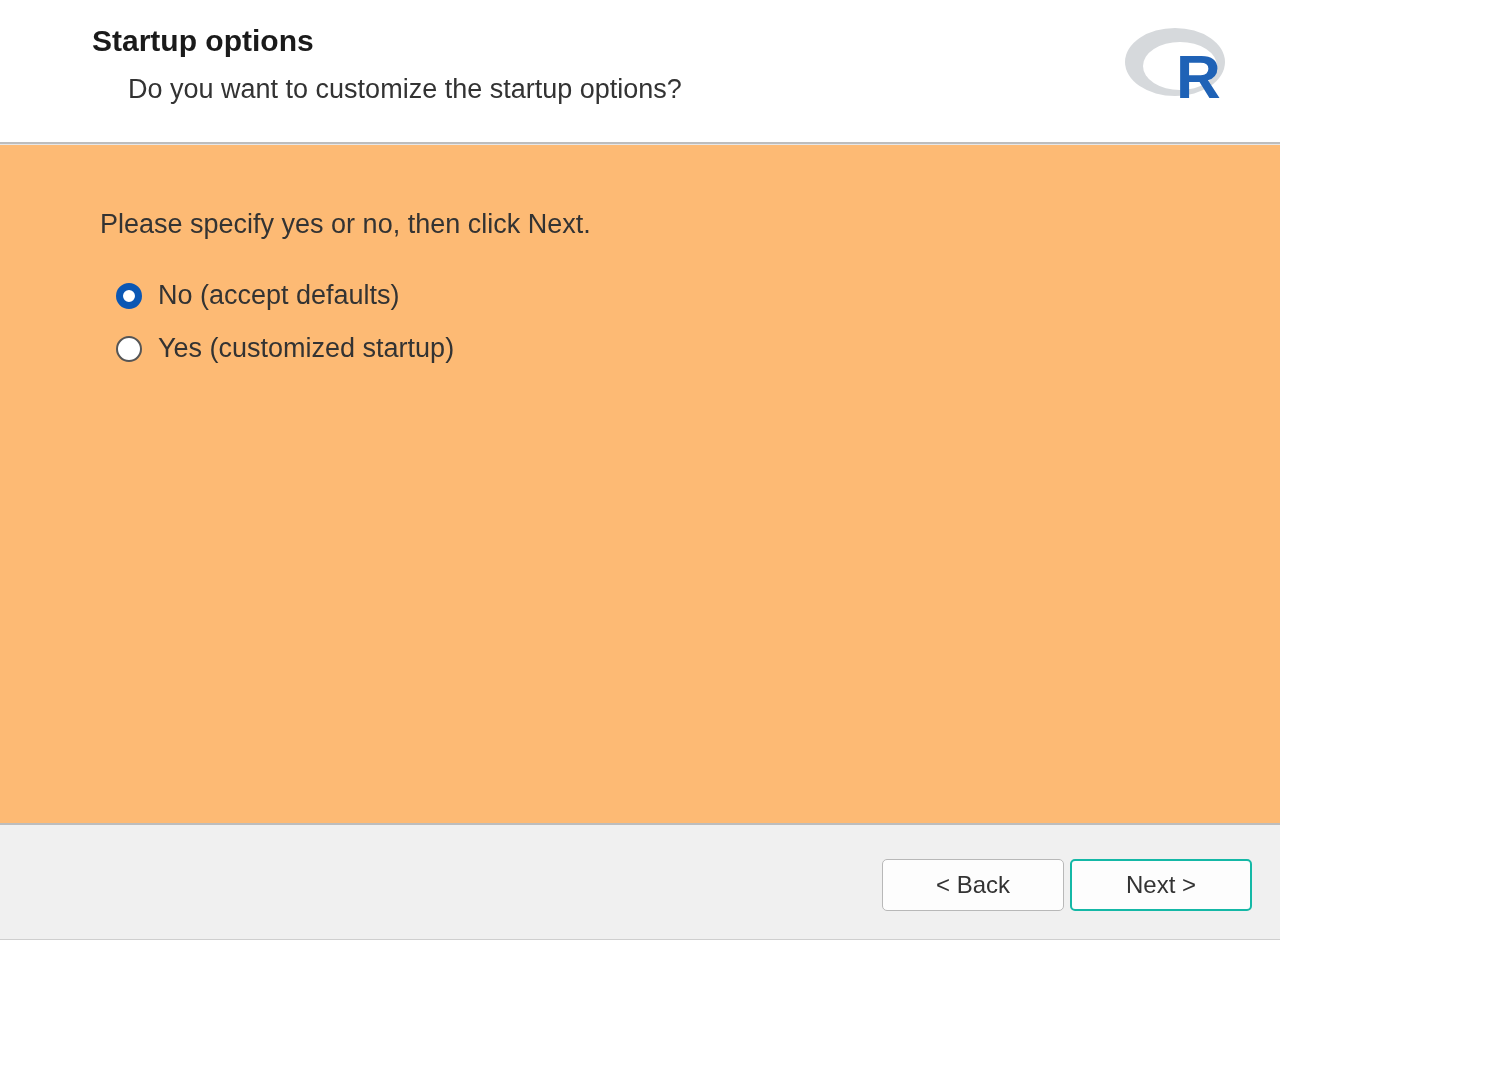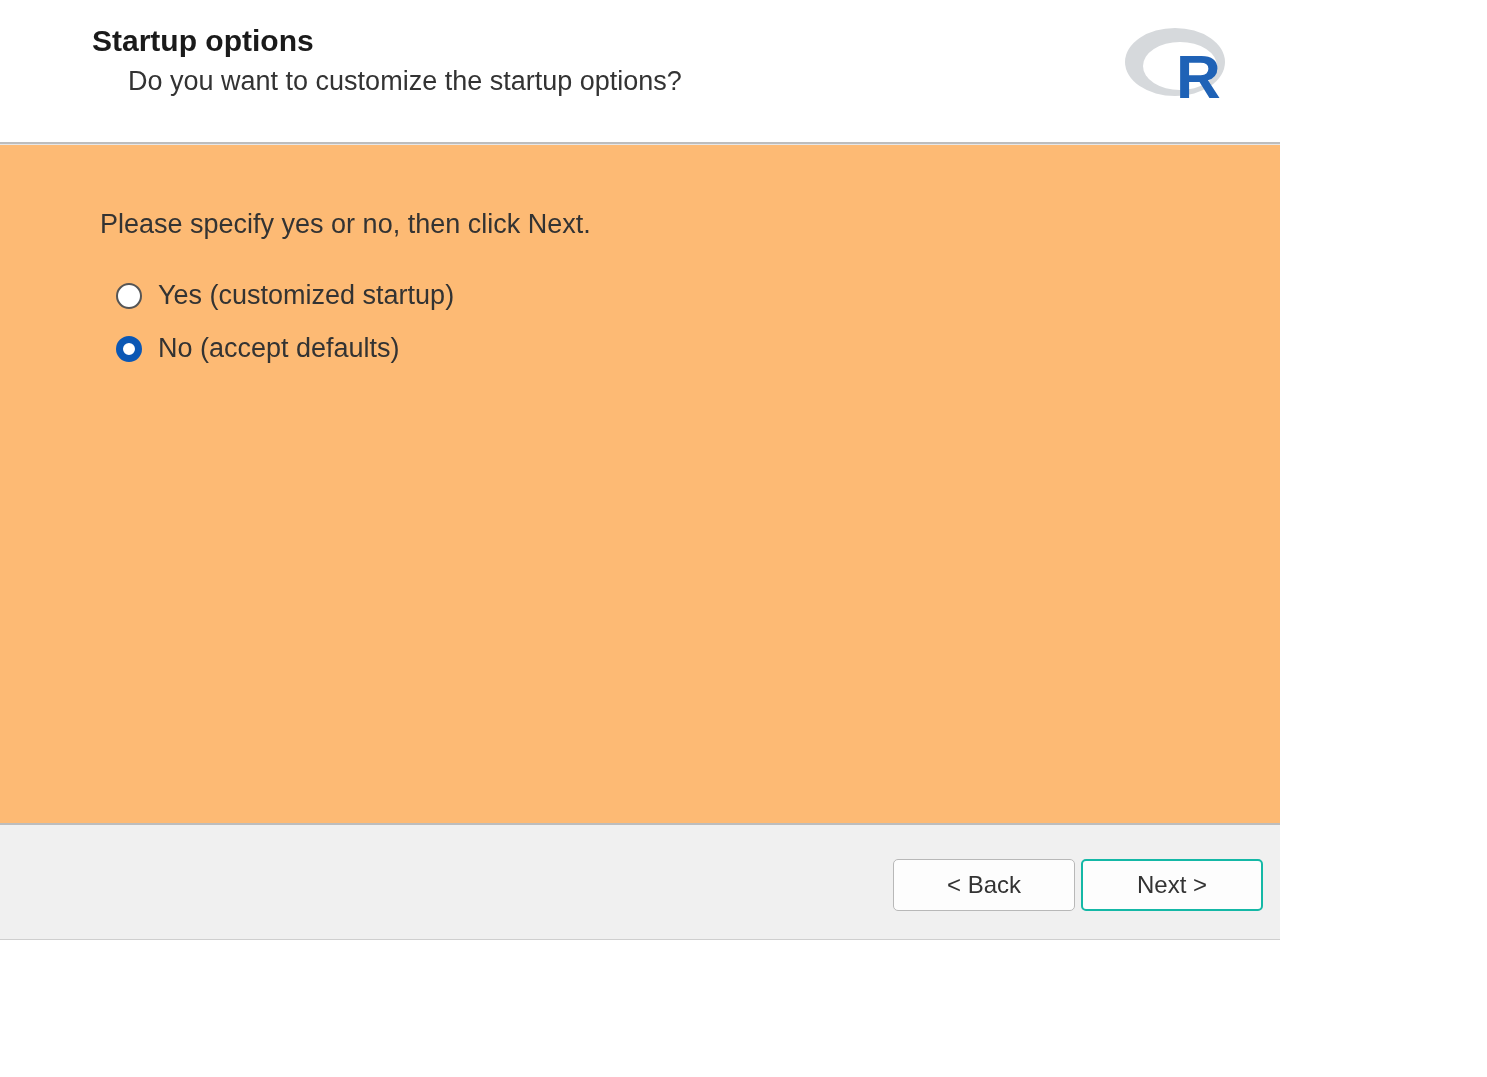--- a/index.html
+++ b/index.html
@@ -32,21 +32,21 @@
     margin-top: 4px;
   }
   .title {
     font-weight: bold;
     font-size: 30px;
     color: #1a1a1a;
   }
   .subtitle {
     font-size: 27px;
     color: #333;
-    margin-top: 8px;
+    margin-top: 16px;
     margin-left: 36px;
   }
   .logo {
     margin-right: 8px;
     margin-top: 0px;
   }
   .body {
     flex: 1;
     background: #fdba74;
     padding: 64px 0 0 100px;
@@ -83,21 +83,21 @@
   .radio-selected .radio-outer::after {
     content: "";
     width: 8px;
     height: 8px;
     border-radius: 50%;
     background: #ffffff;
   }
   .footer {
     background: #f0f0f0;
     border-top: 2px solid #bdbdbd;
-    padding: 34px 17px 28px 0;
+    padding: 34px 28px 28px 0;
     display: flex;
     justify-content: flex-end;
     gap: 6px;
   }
   .btn {
     min-width: 182px;
     height: 52px;
     background: #fdfdfd;
     border: 1px solid #b8b8b8;
     border-radius: 5px;
@@ -130,28 +130,28 @@
         <ellipse cx="53" cy="42" rx="50" ry="34" fill="#d6d9dc"></ellipse>
         <ellipse cx="58" cy="46" rx="37" ry="24" fill="#ffffff"></ellipse>
         <text x="54" y="78" font-family="Arial Black, Arial, sans-serif" font-size="62" font-weight="900" fill="#1f62b6">R</text>
       </svg>
     </div>
   </div>
 
   <div class="body">
     <div class="instruction">Please specify yes or no, then click Next.</div>
 
+    <div class="radio-row radio-selected">
+      <span class="radio-outer"></span>
+      <span>No (accept defaults)</span>
+    </div>
+
     <div class="radio-row">
       <span class="radio-outer"></span>
       <span>Yes (customized startup)</span>
-    </div>
-
-    <div class="radio-row radio-selected">
-      <span class="radio-outer"></span>
-      <span>No (accept defaults)</span>
     </div>
   </div>
 
   <div class="footer">
     <div class="btn">&lt; Back</div>
     <div class="btn default">Next &gt;</div>
   </div>
 
 </div>
 

